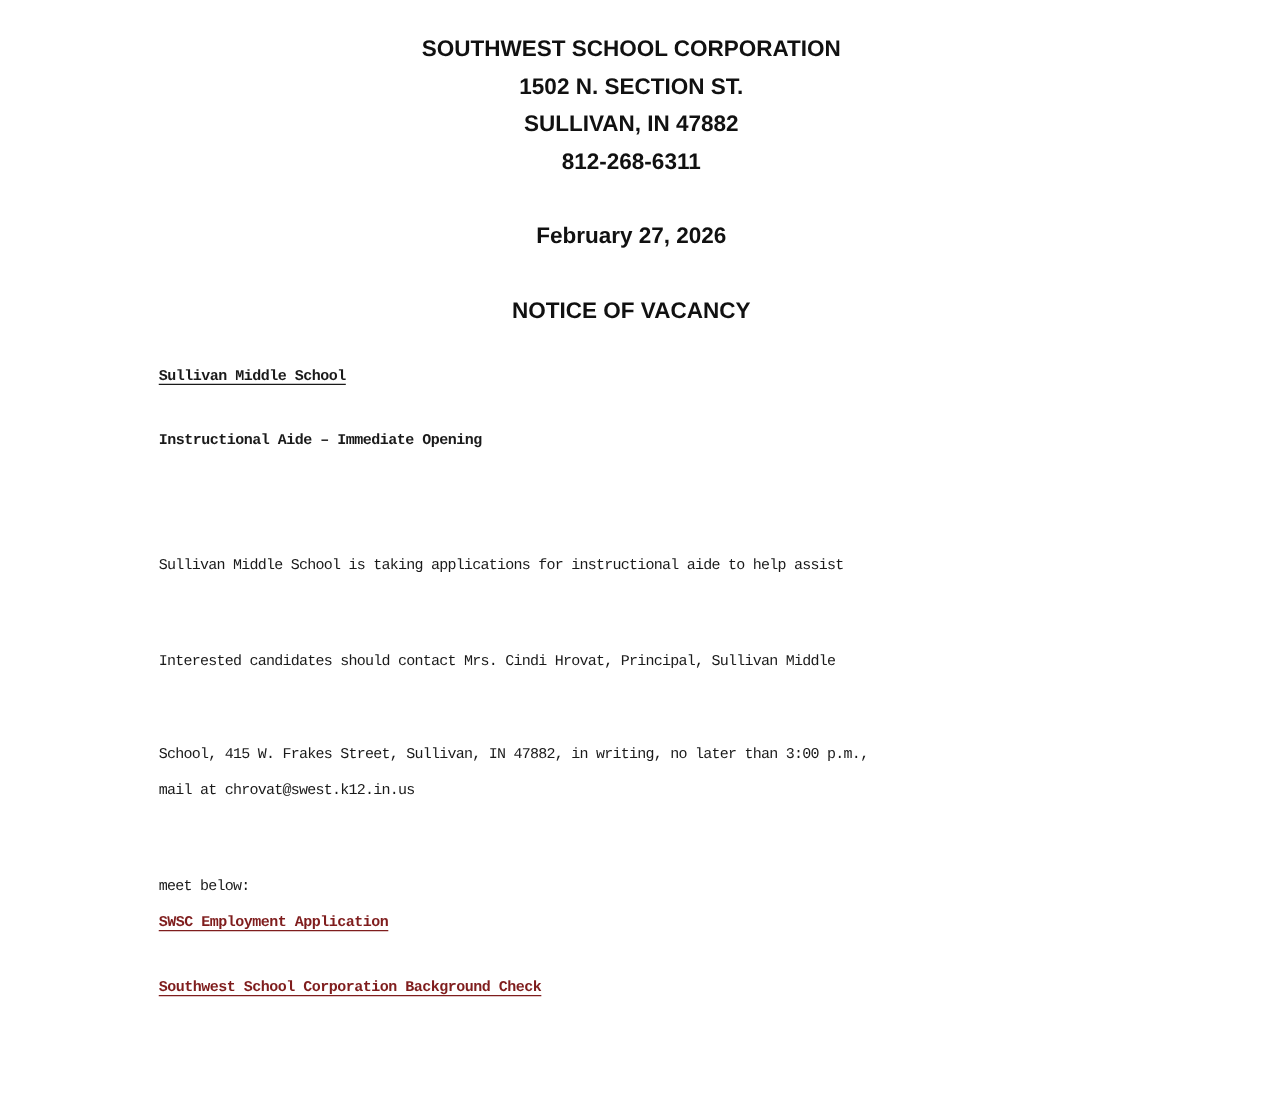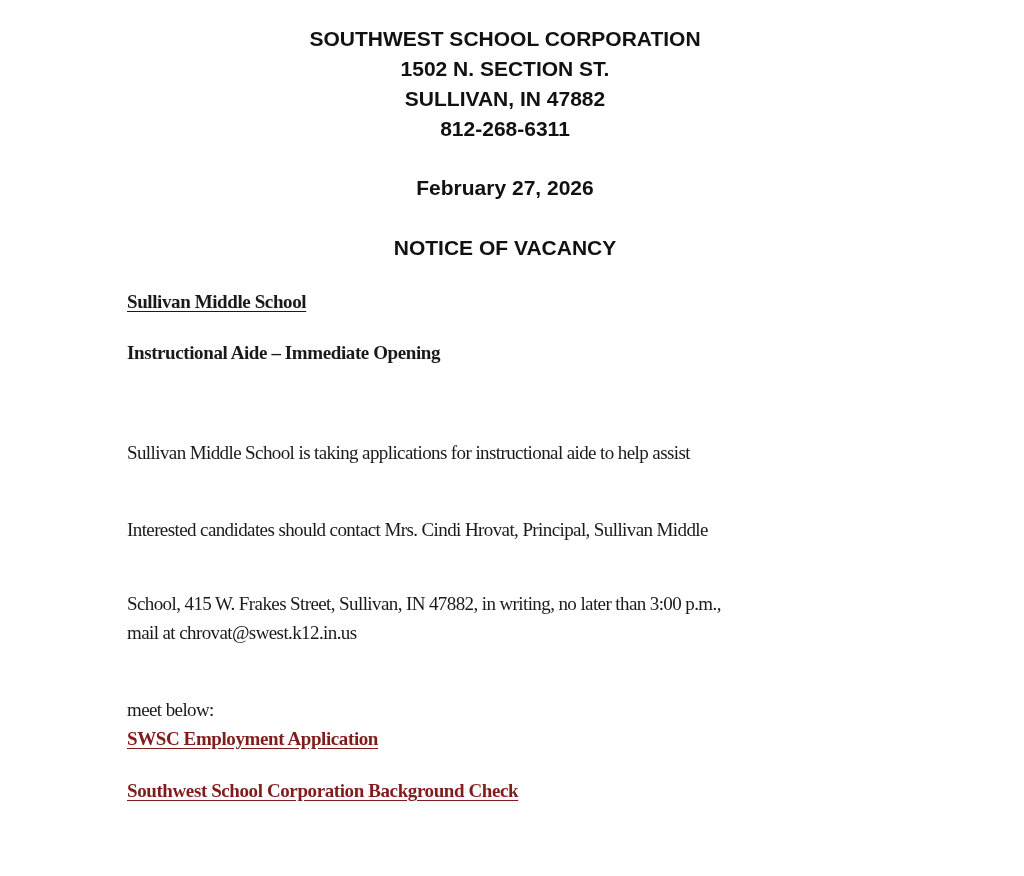--- a/index.html
+++ b/index.html
@@ -14,29 +14,29 @@
       overflow: hidden;
       color: #111111;
       font-family: "Liberation Sans", sans-serif;
     }
     .header-line {
       position: absolute;
       left: 0;
       width: 1010px;
       text-align: center;
       font-weight: bold;
-      font-size: 21px;
+      font-size: 18px;
       line-height: 24px;
       white-space: nowrap;
     }
     .body-text {
       position: absolute;
       left: 127px;
-      font-family: Liberation Serif, serif;
-      font-size: 19px;
+      font-family: Liberation Mono, monospace;
+      font-size: 12px;
       line-height: 25.5px;
       white-space: nowrap;
       letter-spacing: -0.6px;
       color: #1a1a1a;
     }
     .bold {
       font-weight: bold;
       letter-spacing: -0.4px;
     }
     .underline {

